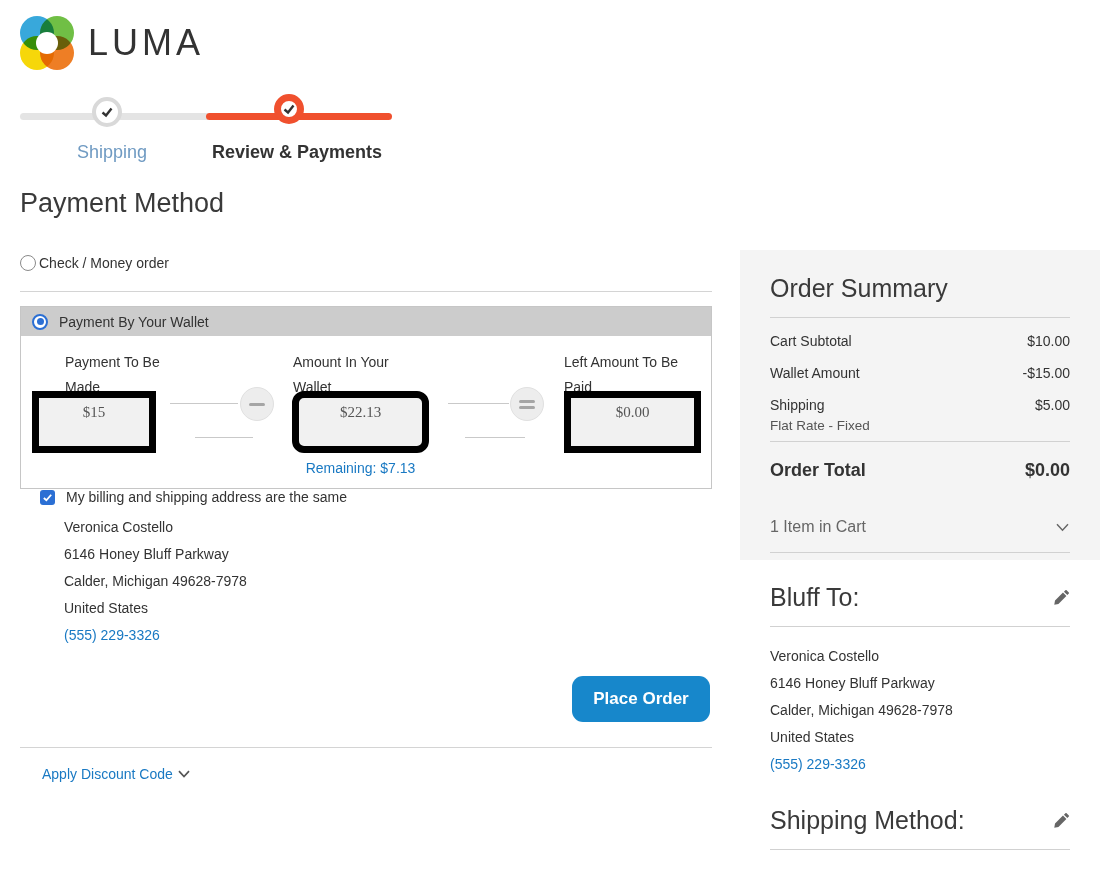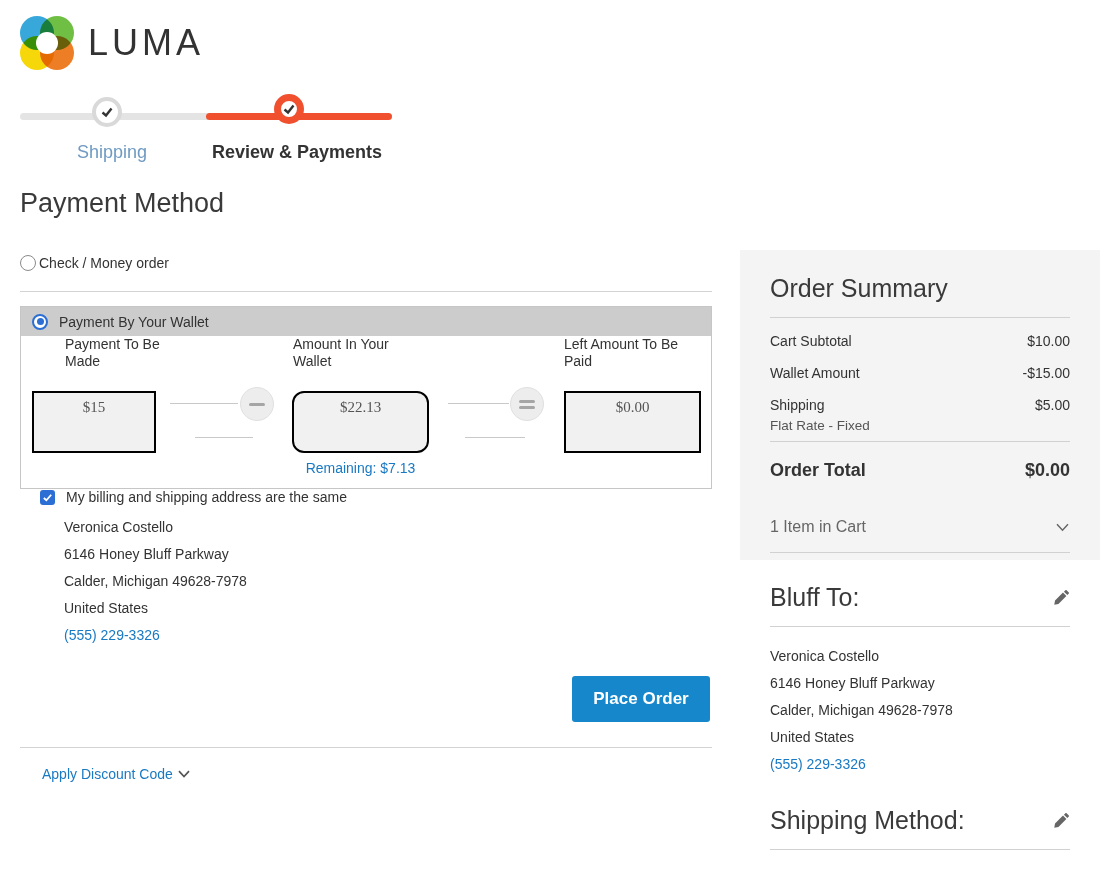--- a/index.html
+++ b/index.html
@@ -41,25 +41,25 @@
   .divider { position:absolute; height:1px; background:#d4d4d4; }
   .divider-methods { left:20px; top:291px; width:692px; }
   .divider-bottom  { left:20px; top:747px; width:692px; }
 
   .wallet { position:absolute; left:20px; top:306px; width:692px; border:1px solid #c6c6c6; background:#fff; }
   .wallet-header { height:29px; background:#ccc; display:flex; align-items:center; gap:11px; padding-left:11px; font-size:14px; color:#333; }
   .radio-selected { width:16px; height:16px; border:2px solid #2b6fd4; border-radius:50%; background:#fff; position:relative; flex:0 0 auto; }
   .radio-selected::after { content:""; position:absolute; left:2.5px; top:2.5px; width:7px; height:7px; background:#2b6fd4; border-radius:50%; }
 
   .wallet-body { position:relative; height:152px; }
-  .wf-label { position:absolute; top:0; font-size:14px; line-height:17px; color:#333; }
+  .wf-label { position:absolute; top:14px; font-size:14px; line-height:25px; color:#333; }
   .l0 { left:44px;  width:128px; }
   .l1 { left:272px; width:115px; }
   .l2 { left:543px; width:132px; }
-  .wf-box { position:absolute; top:55px; height:62px; background:#f1f1f1; border:2px solid #000000;
+  .wf-box { position:absolute; top:55px; height:62px; background:#f1f1f1; border:7px solid #000000;
             text-align:center; font-family:"Liberation Serif", serif; font-size:15px; color:#555; padding-top:6px; }
   .b0 { left:11px;  width:124px; }
   .b1 { left:271px; width:137px;border-radius:12px; }
   .b2 { left:543px; width:137px; }
   .conn-line { position:absolute; height:1px; background:#c9c9c9; }
   .cl-m-top { left:149px; top:67px;  width:68px; }
   .cl-m-bot { left:174px; top:101px; width:58px; }
   .cl-e-top { left:427px; top:67px;  width:61px; }
   .cl-e-bot { left:444px; top:101px; width:60px; }
   .op-circle { position:absolute; top:51px; width:34px; height:34px; border-radius:50%; background:#ededed; border:1px solid #e0e0e0;
@@ -69,21 +69,21 @@
   .op-bar { width:16px; height:3px; background:#a5a5a5; border-radius:2px; }
   .remaining { position:absolute; left:271px; width:137px; top:124px; text-align:center; font-size:14px; color:#1979c3; cursor:pointer; }
 
   .billing-check { position:absolute; left:40px; top:489px; display:flex; align-items:flex-start; gap:11px; font-size:14px; color:#333; }
   .checkbox { width:15px; height:15px; background:#2b6fd4; border-radius:3px; display:flex; align-items:center; justify-content:center; margin-top:1px; flex:0 0 auto; }
 
   .billing-address { position:absolute; left:64px; top:514px; font-size:14px; line-height:27px; color:#333; }
   .phone-link { color:#1979c3; text-decoration:none; cursor:pointer; }
 
   .place-order { position:absolute; left:572px; top:676px; width:138px; height:46px; background:#1787cb; color:#fff;
-                 font-family:"Liberation Sans", sans-serif; font-weight:700; font-size:17px; border:none; border-radius:3px;
+                 font-family:"Liberation Sans", sans-serif; font-weight:700; font-size:17px; border:none; border-radius:11px;
                  display:flex; align-items:center; justify-content:center; cursor:pointer; }
 
   .discount { position:absolute; left:42px; top:766px; display:flex; align-items:center; gap:4px; font-size:14px; color:#1979c3; cursor:pointer; }
 
   
   .summary { position:absolute; left:740px; top:250px; width:360px; height:310px; background:#f4f4f4; padding:24px 30px 0; }
   .summary-title { font-size:25px; font-weight:300; color:#3a3a3a; margin-bottom:14px; }
   .hr { height:1px; background:#d1d1d1; }
   .sum-rows { padding-top:7px; }
   .sum-row { display:flex; justify-content:space-between; font-size:14px; padding:8px 0; }

